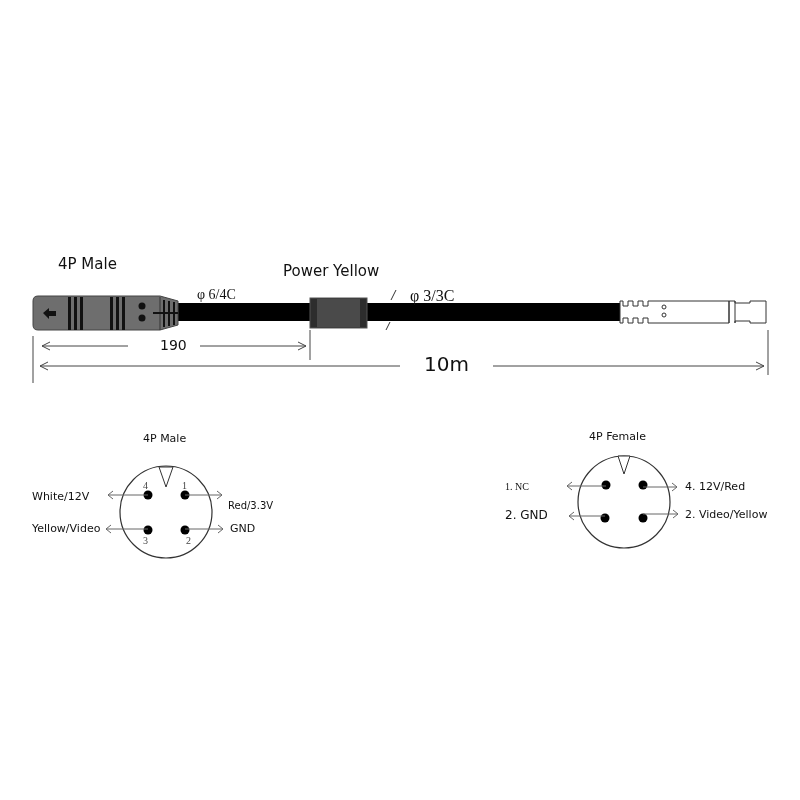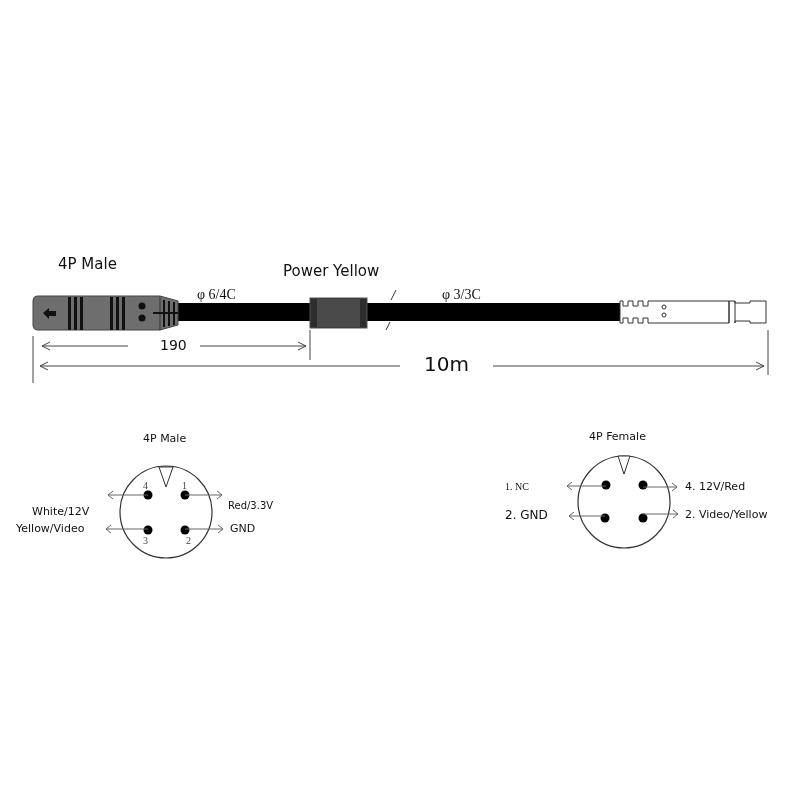--- a/index.html
+++ b/index.html
@@ -94,31 +94,31 @@
       <path d="M605,516 L569,516 M574,512 L569,516 L574,520"></path>
       <path d="M643,487 L677,487 M672,483 L677,487 L672,491"></path>
       <path d="M643,514 L678,514 M673,510 L678,514 L673,518"></path>
     </g>
   </g>
 </svg>
 
 <div class="lbl" style="left:58px;top:255px;font-size:15px;">4P Male</div>
 <div class="lbl" style="left:283px;top:262px;font-size:15px;">Power Yellow</div>
 <div class="lbl serif" style="left:197px;top:287px;font-size:14px;">φ 6/4C</div>
-<div class="lbl serif" style="left:410px;top:287px;font-size:14px;margin-left:32px;">φ 3/3C</div>
+<div class="lbl serif" style="left:410px;top:287px;font-size:16px;">φ 3/3C</div>
 <div class="lbl" style="left:160px;top:337px;font-size:14px;">190</div>
 <div class="lbl" style="left:424px;top:352px;font-size:20px;">10m</div>
 
 <div class="lbl" style="left:143px;top:432px;font-size:11px;">4P Male</div>
 <div class="lbl serif" style="left:182px;top:480px;font-size:10px;color:#444;">1</div>
 <div class="lbl serif" style="left:186px;top:535px;font-size:10px;color:#444;">2</div>
 <div class="lbl serif" style="left:143px;top:535px;font-size:10px;color:#444;">3</div>
 <div class="lbl serif" style="left:143px;top:480px;font-size:10px;color:#444;">4</div>
 <div class="lbl" style="left:228px;top:500px;font-size:10px;text-align:center;">Red/3.3V</div>
 <div class="lbl" style="left:230px;top:522px;font-size:11px;">GND</div>
-<div class="lbl" style="left:16px;top:522px;font-size:11px;">Yellow/Video</div>
-<div class="lbl" style="left:32px;top:490px;font-size:11px;margin-top:15px;">White/12V</div>
+<div class="lbl" style="left:32px;top:522px;font-size:11px;">Yellow/Video</div>
+<div class="lbl" style="left:32px;top:490px;font-size:11px;">White/12V</div>
 
 <div class="lbl" style="left:589px;top:430px;font-size:11px;text-align:right;">4P Female</div>
 <div class="lbl serif" style="left:505px;top:481px;font-size:10px;">1. NC</div>
 <div class="lbl" style="left:505px;top:508px;font-size:12px;">2. GND</div>
 <div class="lbl" style="left:685px;top:480px;font-size:11px;">4. 12V/Red</div>
 <div class="lbl" style="left:685px;top:508px;font-size:11px;">2. Video/Yellow</div>
 
 </body></html>

